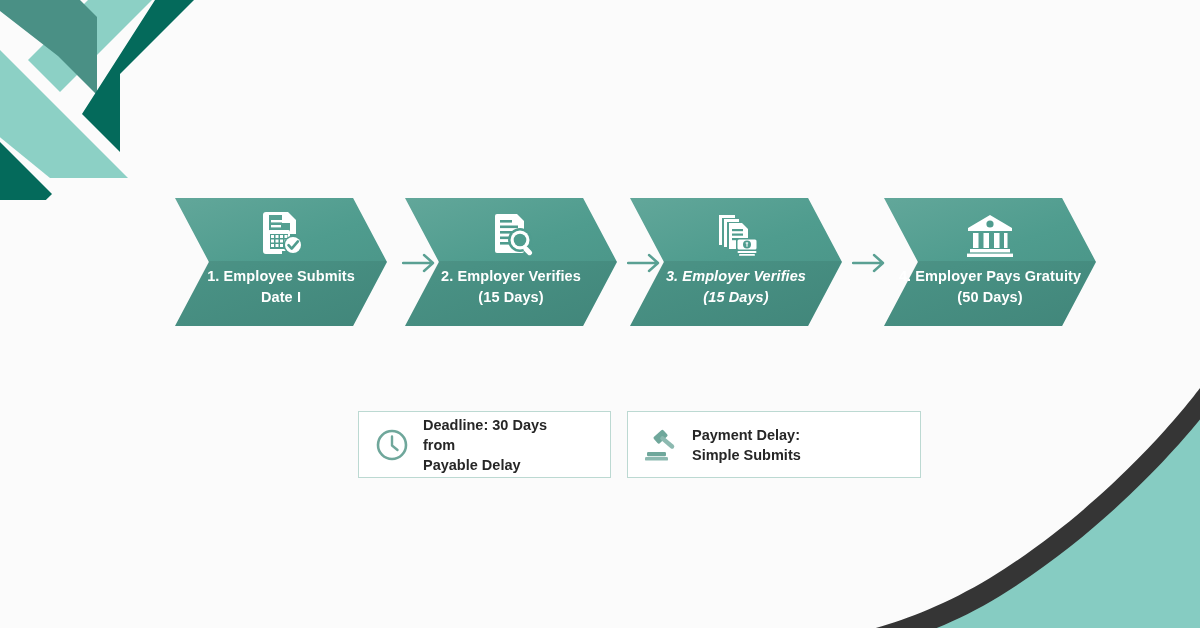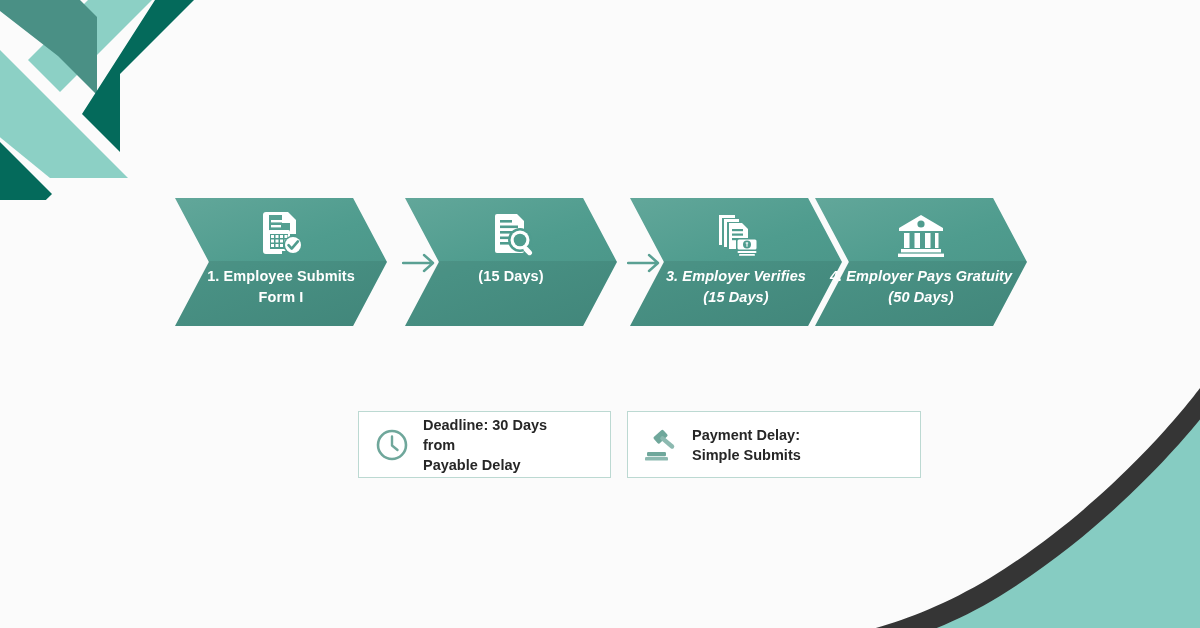--- a/index.html
+++ b/index.html
@@ -168,21 +168,21 @@
               <rect x="20.5" y="36" width="3" height="3"></rect>
             <rect x="25" y="36" width="3" height="3"></rect>
           </g>
           <circle cx="38" cy="37" r="9.5" fill="#4f9c8e"></circle>
           <circle cx="38" cy="37" r="8" fill="#ffffff"></circle>
           <path d="M33.5 37.2 l3.2 3.4 l6.2 -7.2" stroke="#4f9c8e" stroke-width="2.6" fill="none" stroke-linecap="round" stroke-linejoin="round"></path>
         </svg>
       </div>
       <div class="step-label">
         <div>1. Employee Submits</div>
-        <div>Form I</div>
+        <div>Date I</div>
       </div>
     </div>
 
     <svg class="connector" style="left:402px;" viewBox="0 0 38 22">
       <path d="M1 11 H30 M22 3 L31 11 L22 19" stroke="#5aa093" stroke-width="2.4" fill="none" stroke-linecap="round" stroke-linejoin="round"></path>
     </svg>
 
     <div class="step" style="left:405px;">
       <div class="step-shape"></div>
       <div class="step-band"></div>
@@ -194,20 +194,21 @@
           <rect x="15" y="23" width="18" height="2.6" fill="#4f9c8e"></rect>
           <rect x="15" y="28.5" width="18" height="2.6" fill="#4f9c8e"></rect>
           <rect x="15" y="34" width="12" height="2.6" fill="#4f9c8e"></rect>
           <circle cx="35" cy="32" r="12" fill="#4f9c8e"></circle>
           <circle cx="35" cy="32" r="9.5" fill="#ffffff"></circle>
           <circle cx="35" cy="32" r="6.3" fill="#4f9c8e"></circle>
           <rect x="40" y="38" width="10" height="5" rx="2.5" fill="#ffffff" transform="rotate(45 41 39)"></rect>
         </svg>
       </div>
       <div class="step-label">
+        <div>2. Employer Verifies</div>
         <div>(15 Days)</div>
       </div>
     </div>
 
     <svg class="connector" style="left:627px;" viewBox="0 0 38 22">
       <path d="M1 11 H30 M22 3 L31 11 L22 19" stroke="#5aa093" stroke-width="2.4" fill="none" stroke-linecap="round" stroke-linejoin="round"></path>
     </svg>
 
     <div class="step" style="left:630px;font-style:italic;">
       <div class="step-shape"></div>
@@ -231,21 +232,21 @@
       <div class="step-label">
         <div>3. Employer Verifies</div>
         <div>(15 Days)</div>
       </div>
     </div>
 
     <svg class="connector" style="left:852px;" viewBox="0 0 38 22">
       <path d="M1 11 H30 M22 3 L31 11 L22 19" stroke="#5aa093" stroke-width="2.4" fill="none" stroke-linecap="round" stroke-linejoin="round"></path>
     </svg>
 
-    <div class="step" style="left:815px;font-style:italic;">
+    <div class="step" style="left:884px;">
       <div class="step-shape"></div>
       <div class="step-band"></div>
       <div class="step-icon">
         <svg width="52" height="52" viewBox="0 0 52 52">
           <path fill="#ffffff" d="M26 7 L48 20 v3 H4 v-3 z"></path>
           <circle cx="26" cy="16" r="3.6" fill="#4f9c8e"></circle>
           <rect x="9" y="25" width="5.5" height="15" fill="#ffffff"></rect>
           <rect x="19.5" y="25" width="5.5" height="15" fill="#ffffff"></rect>
           <rect x="30" y="25" width="5.5" height="15" fill="#ffffff"></rect>
           <rect x="40" y="25" width="3.5" height="15" fill="#ffffff"></rect>

